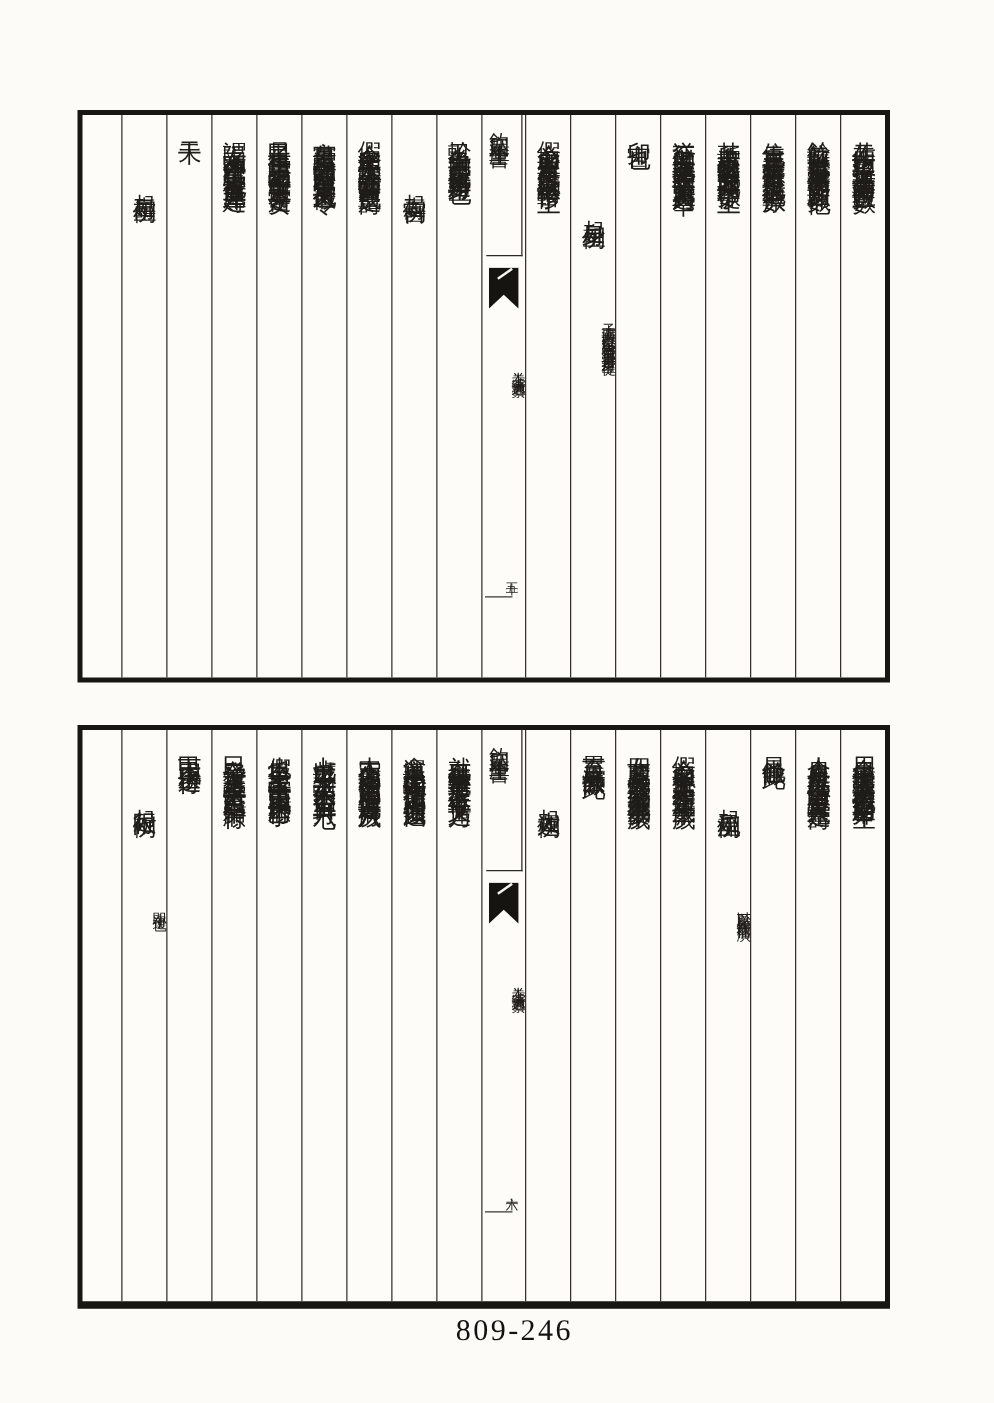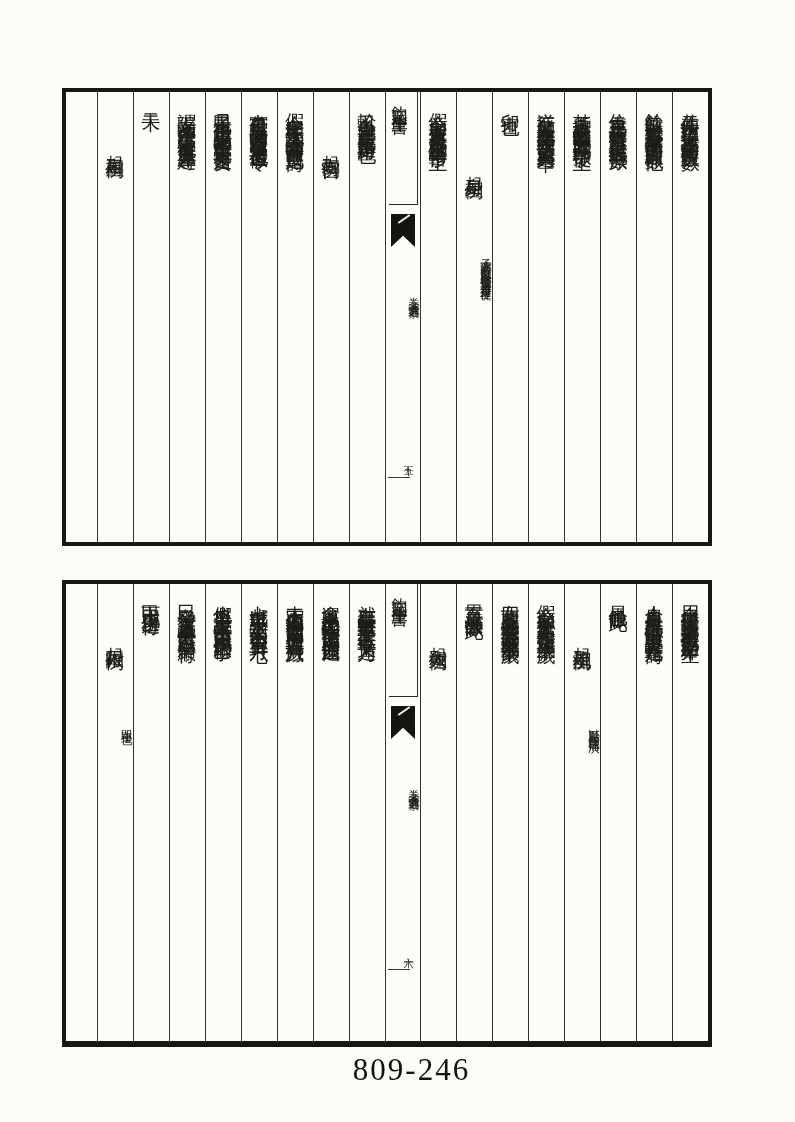--- a/index.html
+++ b/index.html
@@ -66,21 +66,21 @@
   .folio{
     position:absolute;top:366px;right:6px;
     writing-mode:vertical-rl;text-orientation:upright;
     font-size:10px;line-height:11px;letter-spacing:0;
   }
   .folio-line{
     position:absolute;top:385px;left:2px;width:22px;height:1px;background:#3a3731;
   }
   .page-number{
     position:absolute;top:1052px;left:0;right:0;text-align:center;
-    font-size:31px;letter-spacing:2px;padding-left:28px;color:#141210;
+    font-size:24px;letter-spacing:2px;padding-left:28px;color:#141210;
   }
 </style>
 </head>
 <body>
 
 <div class="block" id="block-top">
     <div class="col body"><span class="coltext">共作二十四數正從子上逆行遇子午卯酉位數三數</span></div>
     <div class="col body"><span class="coltext">餘位數二數數盡處是身宮然何子午卯酉數三數他</span></div>
     <div class="col body"><span class="coltext">位上元是三星還三數餘位是二星也只還他二數原</span></div>
     <div class="col body"><span class="coltext">其所自謂本身之數名曰身宮耶此二十四數從子上</span></div>

